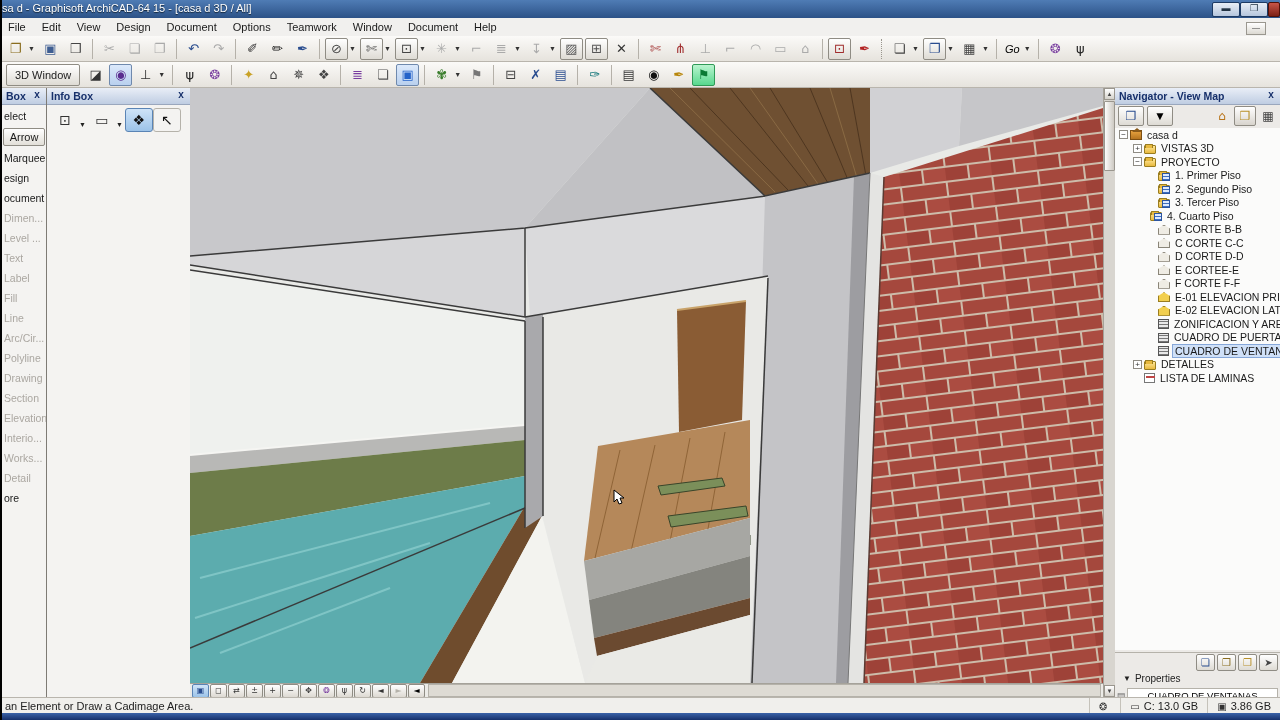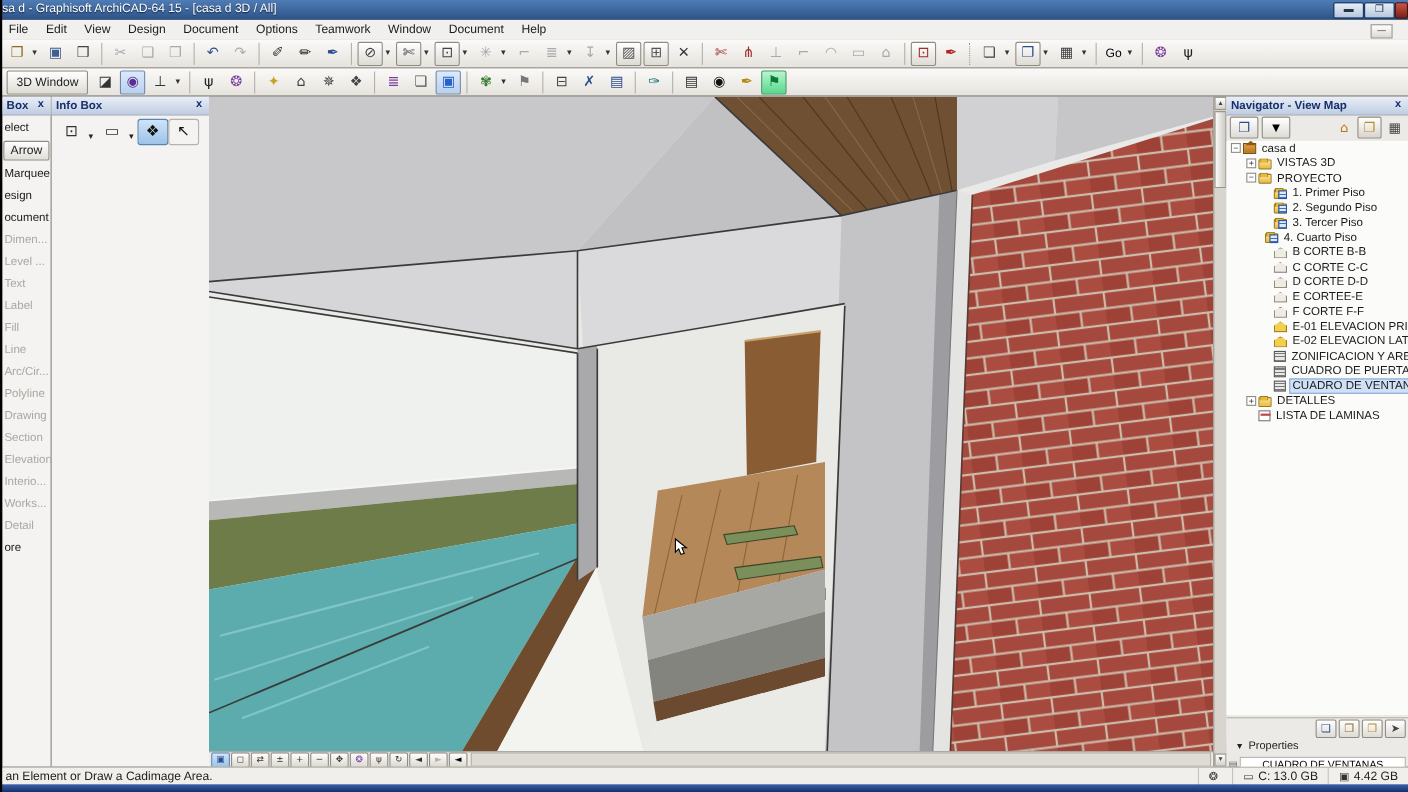--- a/index.html
+++ b/index.html
@@ -28,21 +28,21 @@
     border:1px solid transparent;border-radius:2px;font-size:13px;cursor:default;flex:none;}
   .tb-btn.small-dd{width:9px;font-size:7px;color:#333;margin-left:-2px;}
   .tb-btn.boxed{border:1px solid #8f8c84;background:linear-gradient(#ffffff,#dedbd4);}
   .tb-btn.sel{border:1px solid #6f89ad;background:linear-gradient(#dce9fb,#b9d0ee);}
   .tb-btn.hl{border:1px solid #2f9a57;background:linear-gradient(#b9f4cf,#58d88e);}
   .tb-btn.dis{color:#aaa;}
   .tb-sep{width:1px;height:20px;background:#b5b1a9;margin:0 4px;flex:none;}
   .tb-sep.dotted{background:none;border-left:1px dotted #9a968e;}
   .tb-text-btn{height:20px;padding:0 8px;border:1px solid #8f8c84;border-radius:2px;margin:0 3px;
     background:linear-gradient(#ffffff,#dedbd4);display:flex;align-items:center;font-size:11px;color:#222;flex:none;}
-  .tb-go{border:none;background:none;}
+  .tb-go{border:none;background:none;font-style:italic;}
   
   .panel-header{height:16px;background:linear-gradient(#e9eef7,#bfcde2);border-bottom:1px solid #9aa7bd;
     color:#17306b;font-weight:bold;font-size:10.5px;line-height:16px;padding-left:4px;position:relative;}
   .panel-x{position:absolute;right:3px;top:1px;width:12px;height:12px;color:#17306b;font-size:10px;
     line-height:12px;text-align:center;font-weight:bold;cursor:default;}
   #toolbox{left:2px;top:88px;width:44px;height:609px;background:#f4f3f1;border-right:1px solid #7e7b75;}
   #toolbox-list{position:absolute;top:18px;left:0;width:100%;}
   .tbx-row{height:20px;line-height:20px;padding-left:2px;white-space:nowrap;overflow:hidden;font-size:10.5px;}
   .tbx-row.hdr{color:#1a1a1a;}
   .tbx-row.dis{color:#aba7a1;}
@@ -542,18 +542,18 @@
   <div id="status-right">
     <div class="status-pane">
       <span class="status-ico g">❂</span>
     </div>
     <div class="status-pane">
       <span class="status-ico g">▭</span>
       <span>C: 13.0 GB</span>
     </div>
     <div class="status-pane">
       <span class="status-ico g">▣</span>
-      <span>4.42 GB</span>
+      <span>3.86 GB</span>
     </div>
   </div>
 </div>
 <div class="abs" id="bottomstrip"></div>
 <div class="abs" id="leftbar"></div>
 
 </body></html>

